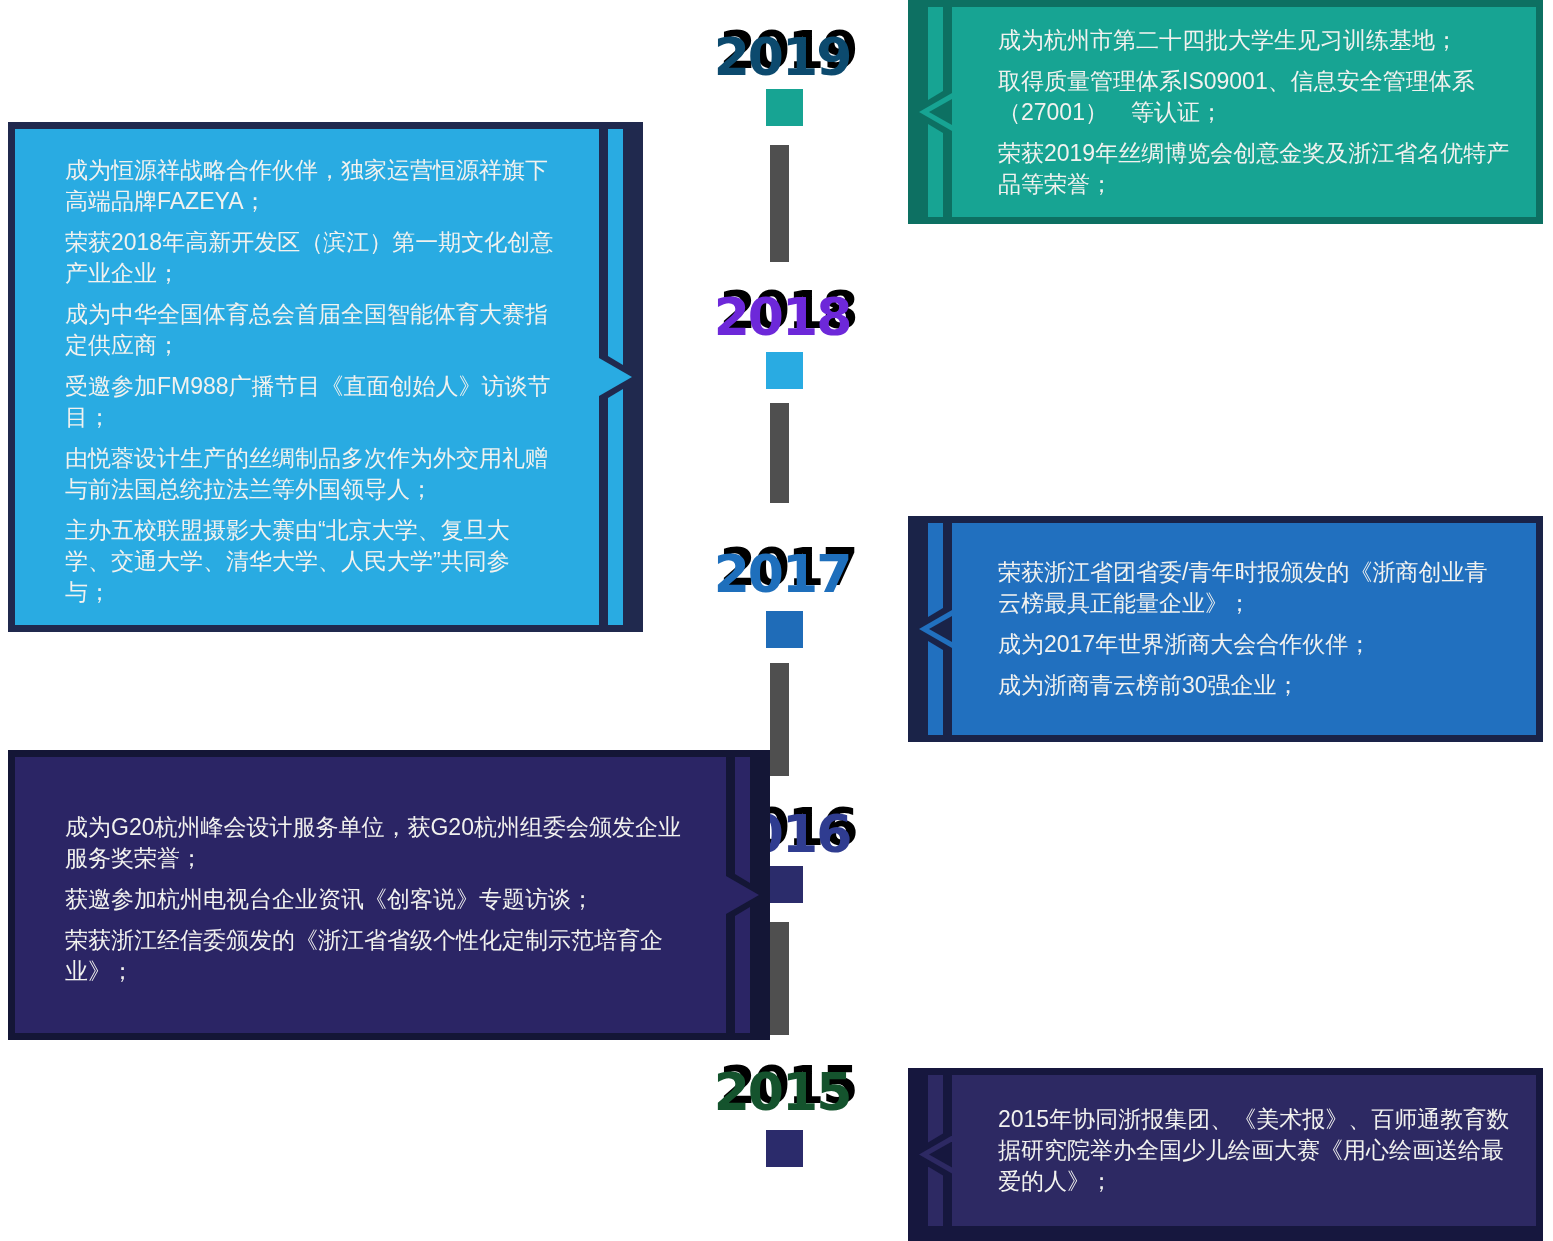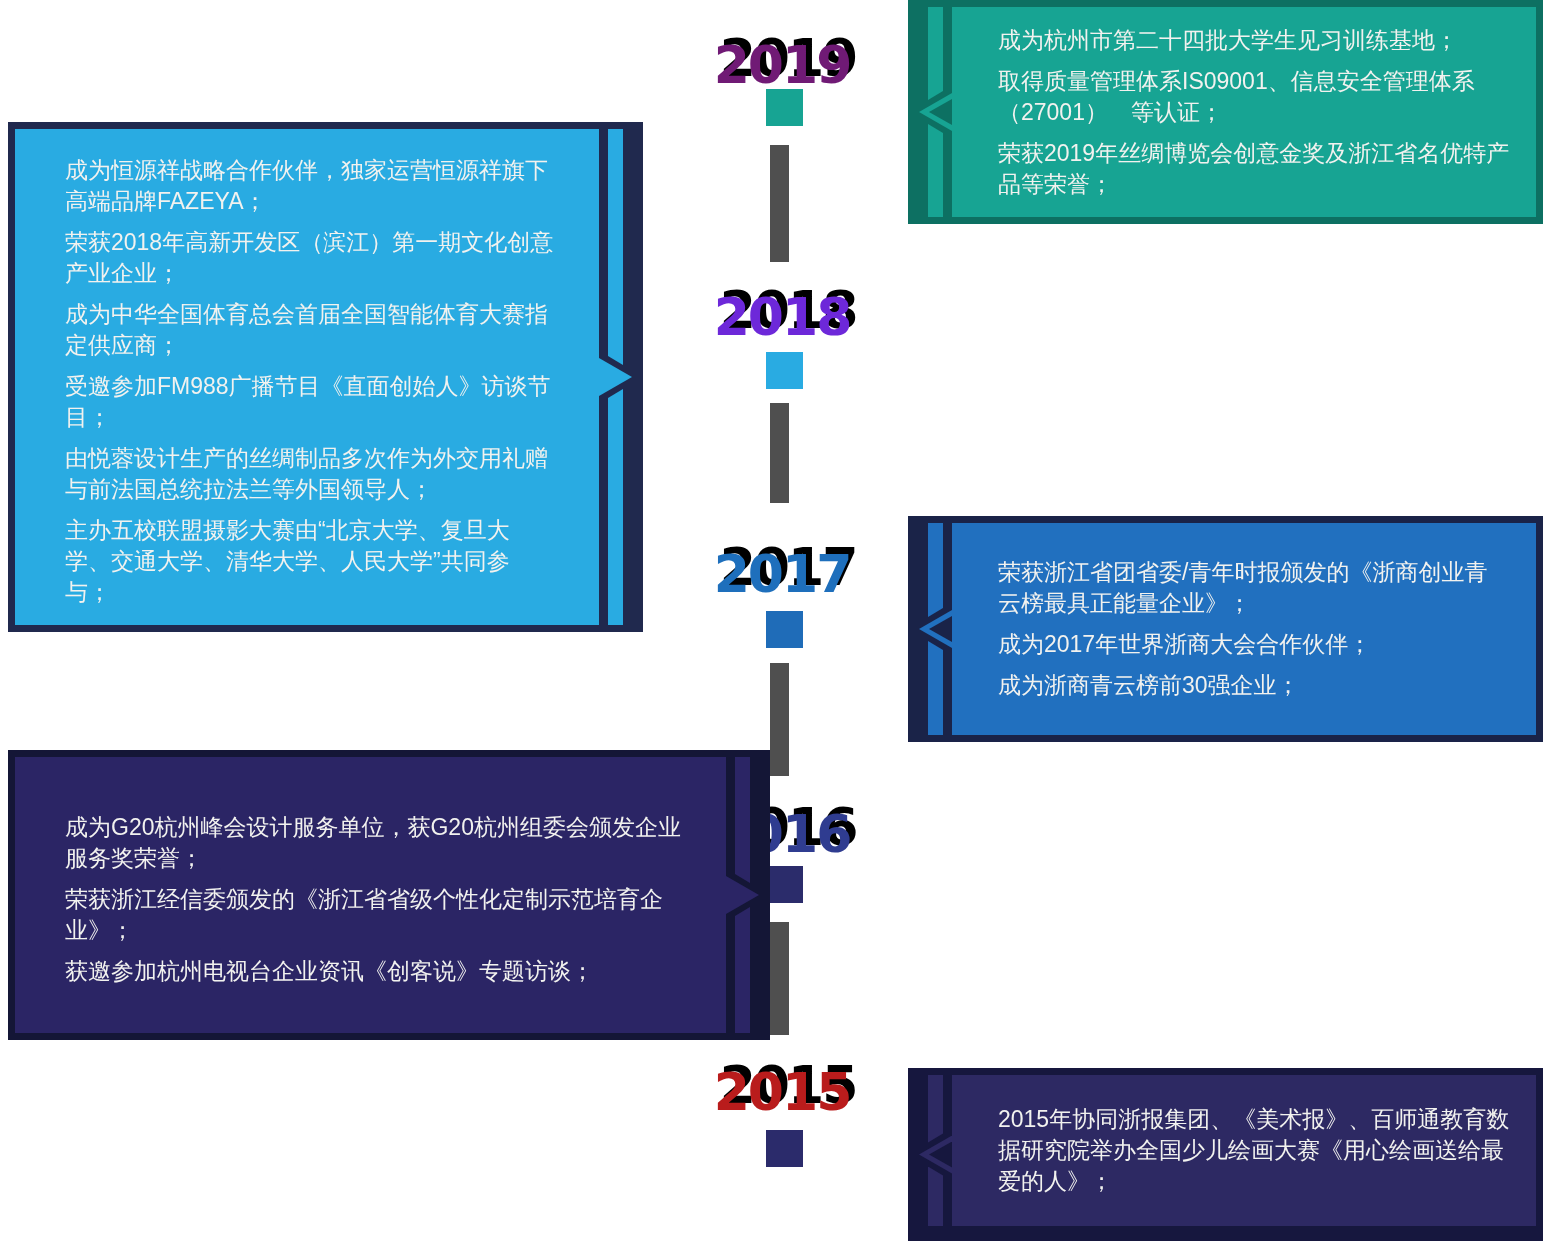--- a/index.html
+++ b/index.html
@@ -8,25 +8,25 @@
     font-family:"Liberation Sans","DejaVu Sans",sans-serif;
   }
 
   
   .year{
     position:absolute;left:701px;width:162px;text-align:center;
     font-weight:700;font-size:52px;line-height:52px;letter-spacing:-2px;
     font-family:"DejaVu Sans","Liberation Sans",sans-serif;
     text-shadow:6px -7px 0 #000;
   }
-  .y2019{top:39px;color:#701a75}
+  .y2019{top:31px;color:#0c4a6e}
   .y2018{top:291px;color:#6d28d9}
   .y2017{top:548px;color:#1E6FBC}
   .y2016{top:808px;color:#2F3C90}
-  .y2015{top:1066px;color:#b91c1c}
+  .y2015{top:1066px;color:#14532d}
 
   .sq{position:absolute;left:766px;width:37px;height:37px;}
   .sq2019{top:89px;background:#17A493}
   .sq2018{top:352px;background:#29ABE2}
   .sq2017{top:611px;background:#1F6CB8}
   .sq2016{top:866px;background:#2B2C6B}
   .sq2015{top:1130px;background:#2B2B6B}
 
   .dash{position:absolute;left:770px;width:19px;background:#4F4F4F;}
   .d1{top:145px;height:117px}
@@ -128,22 +128,22 @@
       <p>成为浙商青云榜前30强企业；</p>
     </div>
   </section>
 
   <section class="card arrow-right b2016">
     <div class="strip strip-top"></div>
     <div class="strip strip-bottom"></div>
     <div class="tri"></div>
     <div class="inner">
       <p>成为G20杭州峰会设计服务单位，获G20杭州组委会颁发企业服务奖荣誉；</p>
+      <p>获邀参加杭州电视台企业资讯《创客说》专题访谈；</p>
       <p>荣获浙江经信委颁发的《浙江省省级个性化定制示范培育企业》；</p>
-      <p>获邀参加杭州电视台企业资讯《创客说》专题访谈；</p>
     </div>
   </section>
 
   <section class="card arrow-left b2015">
     <div class="strip strip-top"></div>
     <div class="strip strip-bottom"></div>
     <div class="tri"></div>
     <div class="notch"></div>
     <div class="inner">
       <p>2015年协同浙报集团、《美术报》、百师通教育数据研究院举办全国少儿绘画大赛《用心绘画送给最爱的人》；</p>

